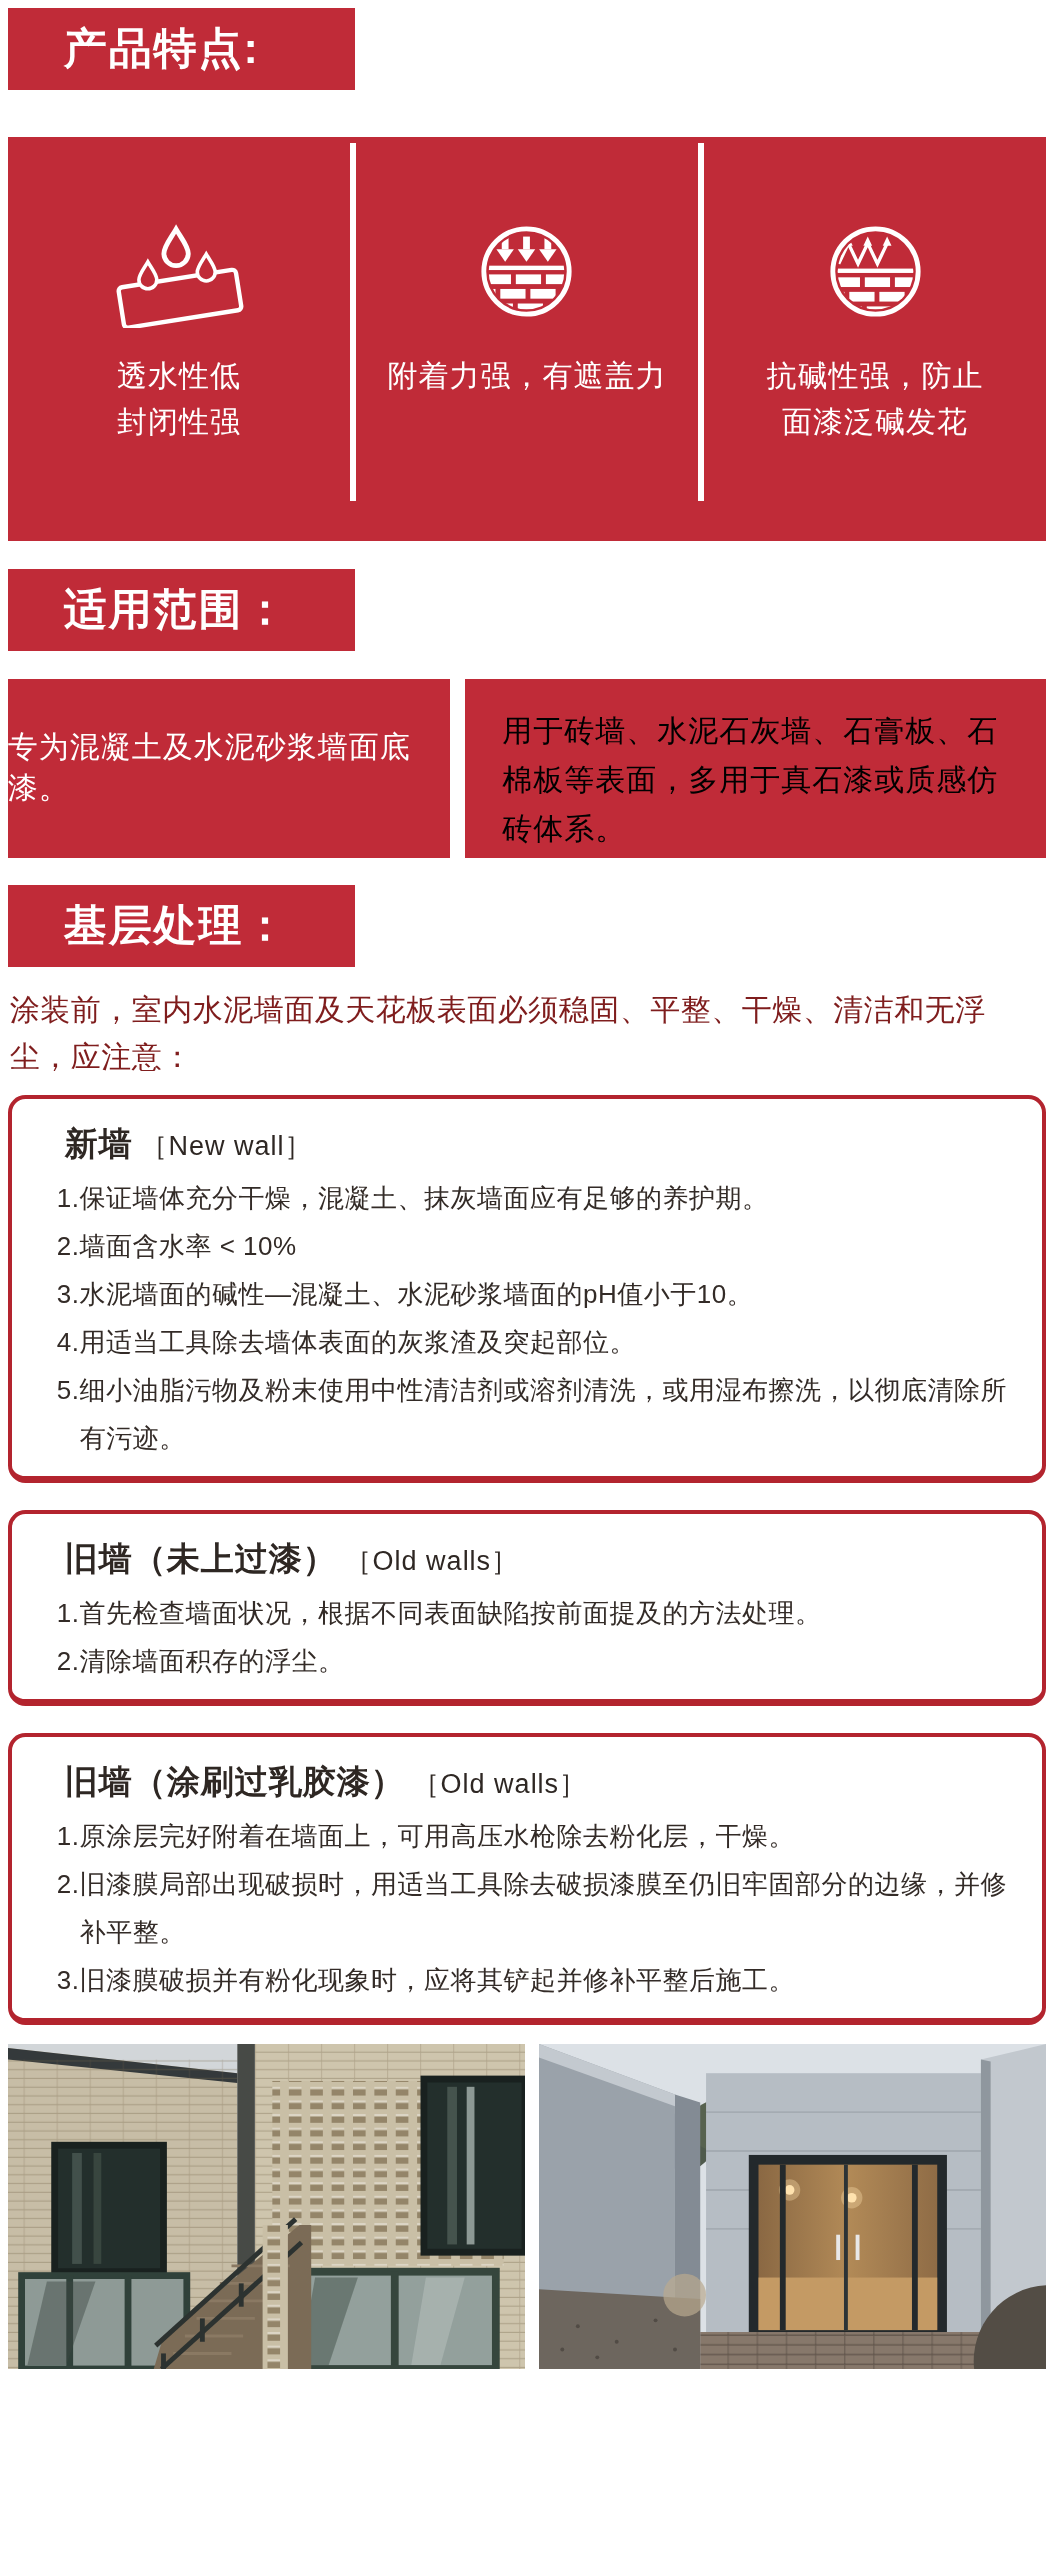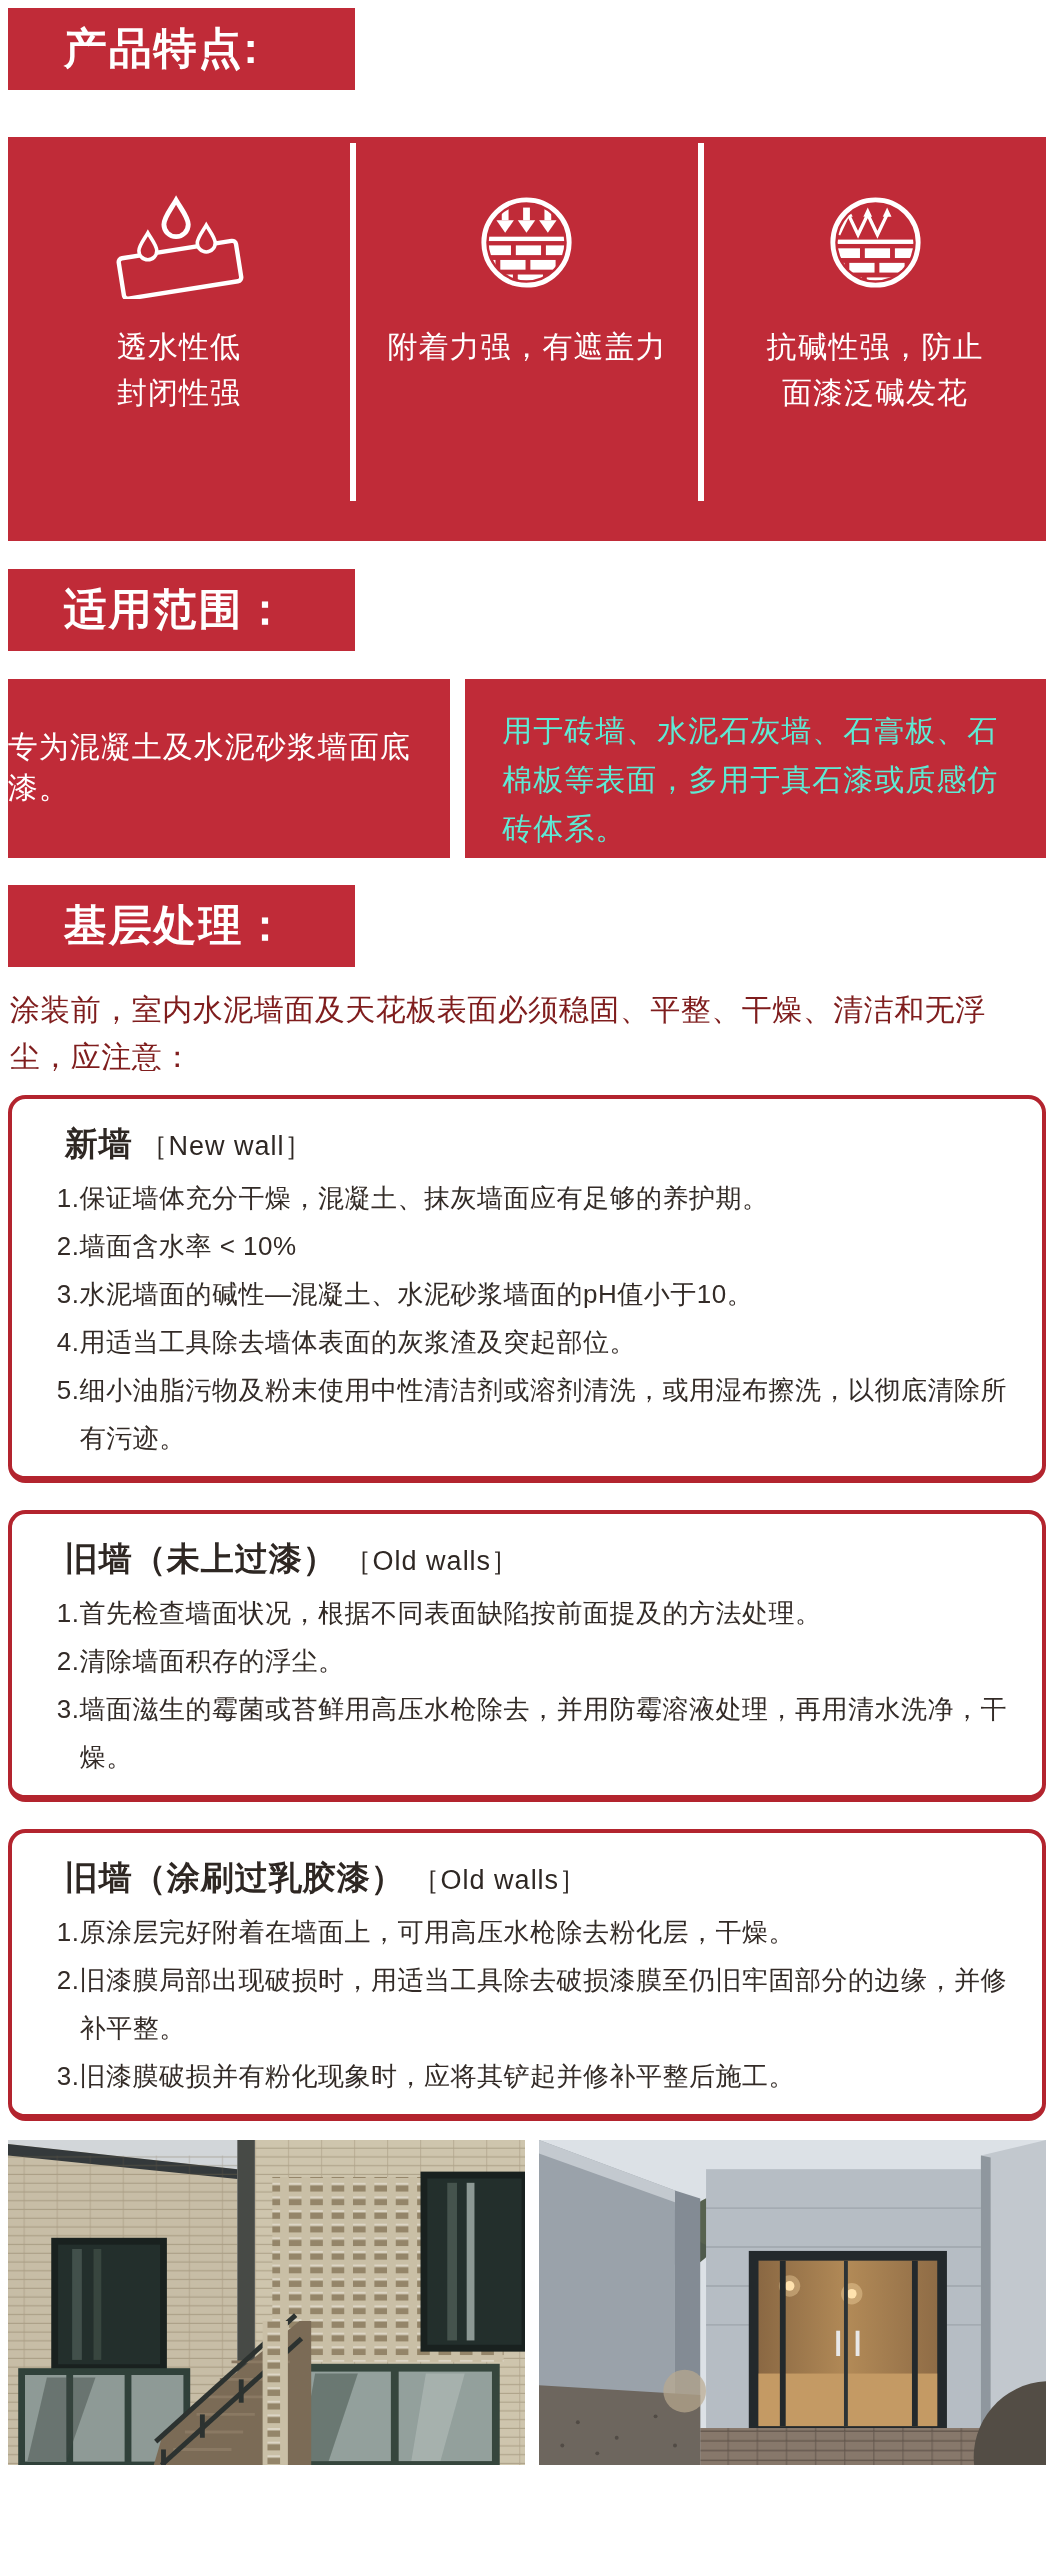--- a/index.html
+++ b/index.html
@@ -18,37 +18,37 @@
     padding-left:56px; font-size:43px; font-weight:bold; letter-spacing:1.9px;
   }
   .hdr-first{margin-top:7.8px;}
 
   
   .features{
     background:#c02b38; color:#ffffff;
     margin:47px 7.8px 0 7.8px; height:404px;
     display:flex; align-items:stretch;
   }
-  .fcol{flex:1; display:flex; flex-direction:column; align-items:center; padding-top:49px;border-radius:27px;}
+  .fcol{flex:1; display:flex; flex-direction:column; align-items:center; padding-top:78px;border-radius:27px;}
   .fdiv{width:5.8px; height:358px; background:#ffffff; align-self:flex-start; margin-top:5.8px;}
   .ficon{height:113px; display:flex; align-items:center; justify-content:center;}
   .fcap{
     margin-top:25px; font-size:30px; line-height:46px; letter-spacing:1px;
     text-align:center; white-space:pre-line;
   }
 
   
   .scope-row{display:flex; gap:15.5px; margin:28px 7.8px 0 7.8px; height:179px;}
   .scope-primary{
     width:442px; background:#c02b38; color:#fff; box-sizing:border-box;
     display:flex; align-items:center; justify-content:center;
     font-size:30px; letter-spacing:1px;
   }
   .scope-secondary{
-    flex:1; background:#c02b38; color:#5eead4; box-sizing:border-box;
+    flex:1; background:#c02b38; color:#000000; box-sizing:border-box;
     padding:27px 25px 0 37px; font-size:30px; line-height:49px; letter-spacing:1px;
   }
 
   
   .intro{
     margin:19.4px 9.7px 0 9.7px; font-size:30px; line-height:47px; color:#7f1d1d;
     letter-spacing:0.5px;
   }
   .note-box{
     margin:27px 7.8px 0 7.8px;
@@ -198,21 +198,20 @@
     <div class="nb-item">4.用适当工具除去墙体表面的灰浆渣及突起部位。</div>
     <div class="nb-item">5.细小油脂污物及粉末使用中性清洁剂或溶剂清洗，或用湿布擦洗，以彻底清除所有污迹。</div>
   </div>
 
   <div class="note-box">
     <div class="nb-title">
       <span class="cn">旧墙（未上过漆）</span><span class="en">［Old walls］</span>
     </div>
     <div class="nb-item">1.首先检查墙面状况，根据不同表面缺陷按前面提及的方法处理。</div>
     <div class="nb-item">2.清除墙面积存的浮尘。</div>
-    <div class="nb-item">3.墙面滋生的霉菌或苔鲜用高压水枪除去，并用防霉溶液处理，再用清水洗净，干燥。</div>
   </div>
 
   <div class="note-box">
     <div class="nb-title">
       <span class="cn">旧墙（涂刷过乳胶漆）</span><span class="en">［Old walls］</span>
     </div>
     <div class="nb-item">1.原涂层完好附着在墙面上，可用高压水枪除去粉化层，干燥。</div>
     <div class="nb-item">2.旧漆膜局部出现破损时，用适当工具除去破损漆膜至仍旧牢固部分的边缘，并修补平整。</div>
     <div class="nb-item">3.旧漆膜破损并有粉化现象时，应将其铲起并修补平整后施工。</div>
   </div>

